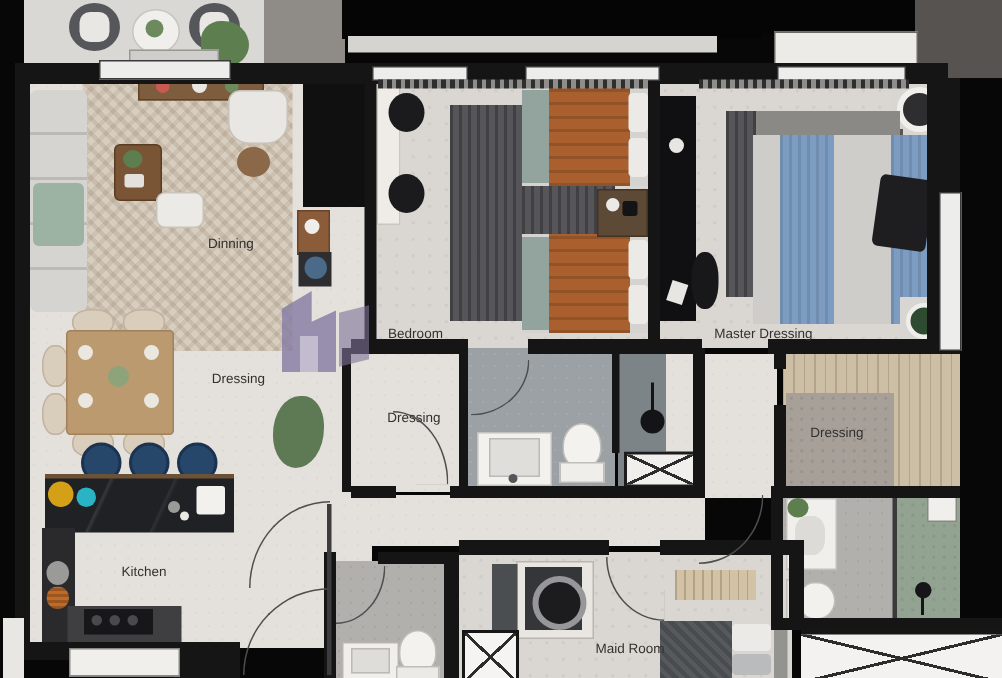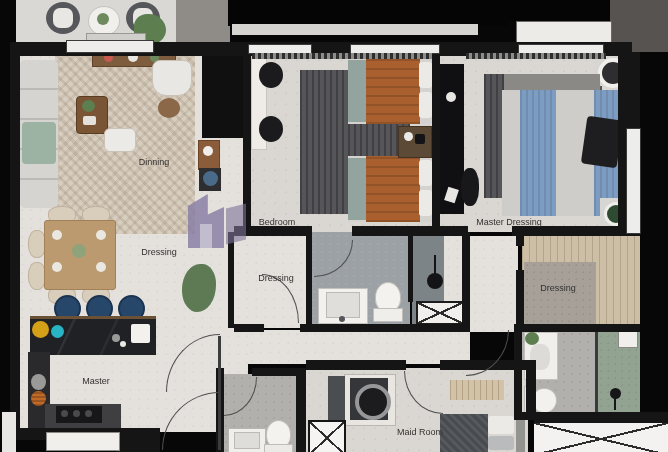--- a/index.html
+++ b/index.html
@@ -239,21 +239,21 @@
   <div class="fur" style="left:218px;top:336px;width:3px;height:114px;background:#3c3c3e;z-index:20;"></div>
   <div class="arc br" style="left:224px;top:377px;width:32px;height:38px;"></div>
   <div class="arc tr" style="left:262px;top:274px;width:36px;height:48px;"></div>
   <div class="arc br" style="left:314px;top:240px;width:38px;height:36px;"></div>
   <div class="arc br" style="left:466px;top:330px;width:42px;height:45px;"></div>
   <div class="arc bl" style="left:404px;top:371px;width:38px;height:42px;"></div>
   <div class="arc tr" style="left:96px;top:256px;width:0px;height:0px;border:none;"></div>
 
   <span class="lbl" style="left:154px;top:162px;">Dinning</span>
   <span class="lbl" style="left:159px;top:252px;">Dressing</span>
-  <span class="lbl" style="left:96px;top:381px;">Master</span>
+  <span class="lbl" style="left:96px;top:381px;">Kitchen</span>
   <span class="lbl" style="left:277px;top:222px;text-align:right;">Bedroom</span>
   <span class="lbl" style="left:509px;top:222px;">Master Dressing</span>
   <span class="lbl" style="left:276px;top:278px;">Dressing</span>
   <span class="lbl" style="left:558px;top:288px;">Dressing</span>
   <span class="lbl" style="left:420px;top:432px;">Maid Room</span>
 
   <div class="logo" style="left:188px;top:194px;width:36px;height:54px;background:rgba(138,128,164,.85);clip-path:polygon(0 22%,55% 0,55% 38%,100% 24%,100% 100%,0 100%);"></div>
   <div class="logo" style="left:200px;top:224px;width:12px;height:24px;background:rgba(230,228,234,.55);"></div>
   <div class="logo" style="left:226px;top:206px;width:20px;height:36px;background:rgba(125,114,152,.6);transform:skewY(-14deg);"></div>
 

